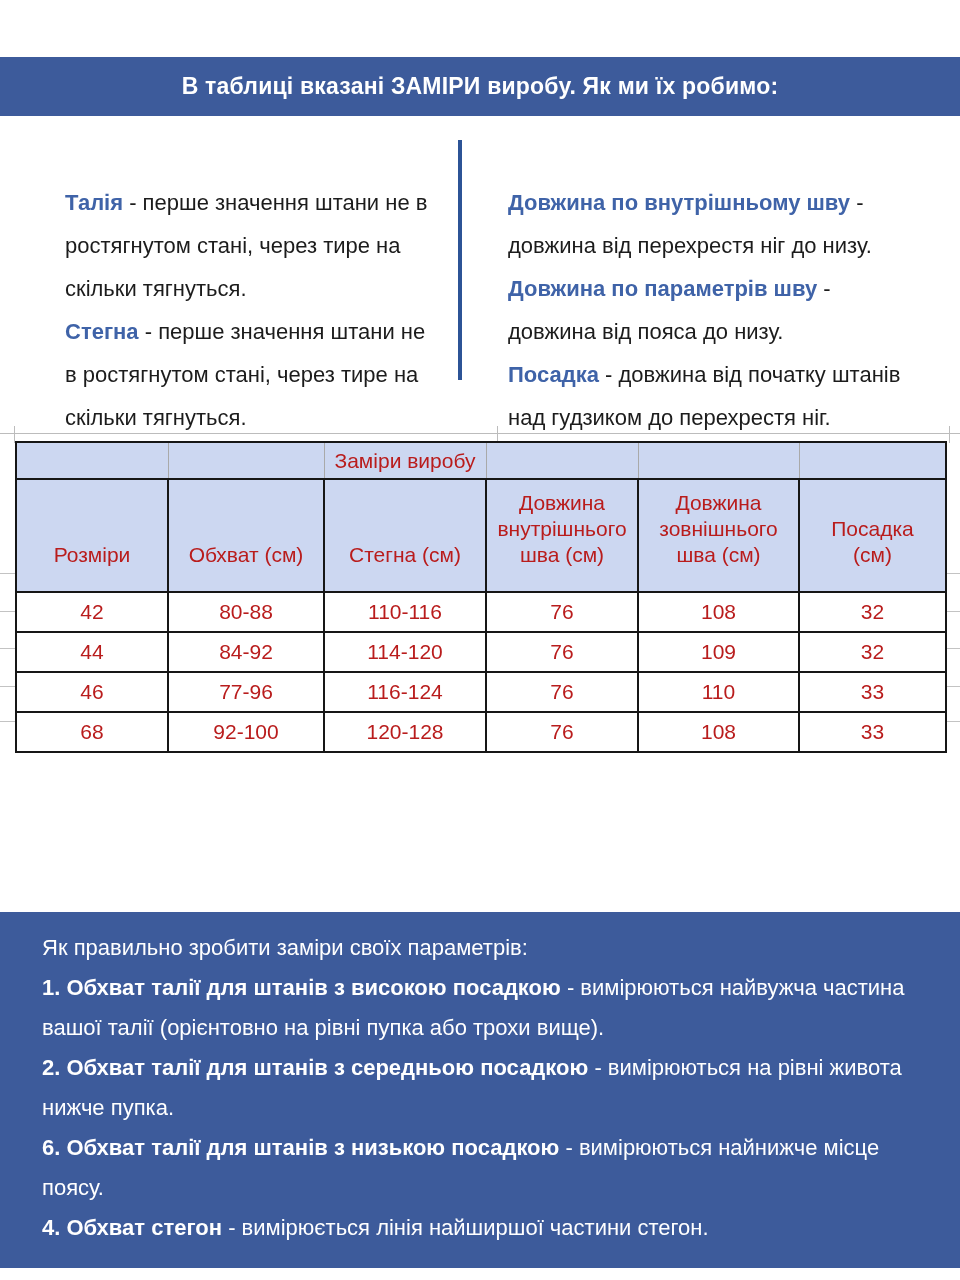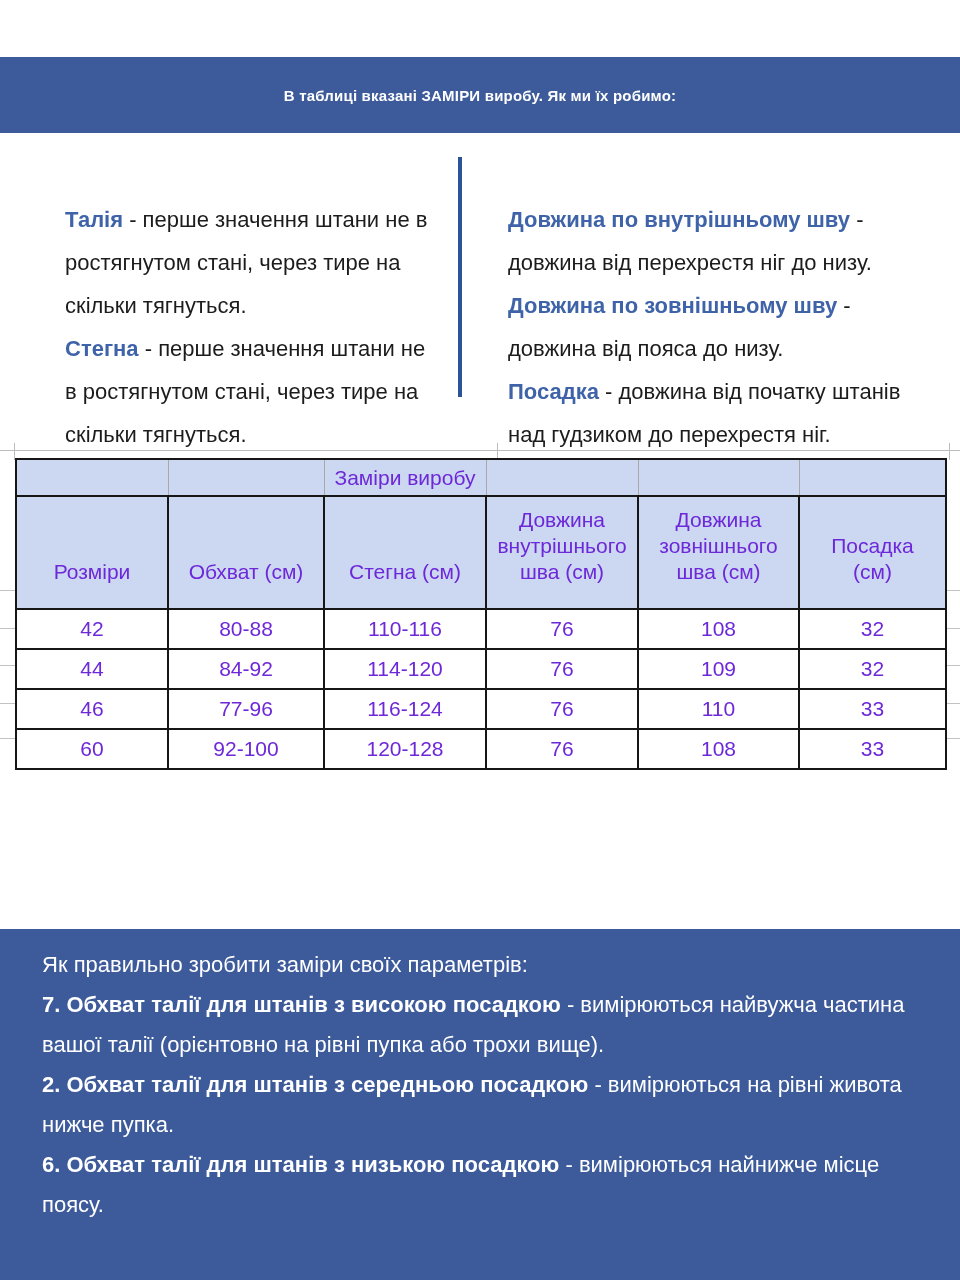--- a/index.html
+++ b/index.html
@@ -4,23 +4,23 @@
 <style>
   html,body{margin:0;padding:0;}
   body{
     width:960px;height:1280px;background:#ffffff;
     font-family:"Liberation Sans", sans-serif;
     color:#1c1c1c;overflow:hidden;position:relative;
   }
   
   .top-space{height:57px;}
   .banner{
-    height:76px;background:#3d5b9b;color:#ffffff;
+    height:59px;background:#3d5b9b;color:#ffffff;
     display:flex;align-items:center;justify-content:center;
-    font-size:15px;font-weight:bold;letter-spacing:.2px;
+    font-size:23px;font-weight:bold;letter-spacing:.2px;
   }
   
   .defs{
     display:flex;align-items:flex-start;
     padding:22px 40px 24px 65px;height:261px;
   }
   .defs .col{
     font-size:22px;line-height:43px;white-space:pre-line;
   }
   .col-left{width:386px;}
@@ -35,21 +35,21 @@
   .gridline-h{
     position:absolute;left:0;top:10px;width:960px;height:1px;background:#bcbcbc;
   }
   .tick-v{position:absolute;top:3px;width:1px;height:17px;background:#bcbcbc;}
   .sliver-line{position:absolute;width:15px;height:1px;background:#c3c3c3;}
   .sliver-left{left:0;}
   .sliver-right{left:945px;}
   table.sizes{
     position:absolute;left:15px;top:18px;width:930px;
     border-collapse:collapse;table-layout:fixed;
-    font-size:21px;color:#6d28d9;
+    font-size:21px;color:#b91c1c;
   }
   table.sizes td,table.sizes th{
     border:2px solid #161616;text-align:center;overflow:hidden;
   }
   tr.merged-row td{
     height:33px;background:#ccd7f1;
     border-left:1px solid #a9a9a9;border-right:1px solid #a9a9a9;
     border-top:2px solid #161616;border-bottom:2px solid #161616;
     font-weight:normal;
   }
@@ -87,21 +87,21 @@
 ростягнутом стані, через тире на
 скільки тягнуться.</span>
     <span class="term">Стегна</span><span> - перше значення штани не
 в ростягнутом стані, через тире на
 скільки тягнуться.</span>
   </div>
   <div class="divider"></div>
   <div class="col col-right">
     <span class="term">Довжина по внутрішньому шву</span><span> -
 довжина від перехрестя ніг до низу.</span>
-    <span class="term">Довжина по зовнішньому шву</span><span> -
+    <span class="term">Довжина по параметрів шву</span><span> -
 довжина від пояса до низу.</span>
     <span class="term">Посадка</span><span> - довжина від початку штанів
 над гудзиком до перехрестя ніг.</span>
   </div>
 </div>
 
 <div class="table-zone">
   <div class="gridline-h"></div>
   <div class="tick-v" style="left:14px"></div>
   <div class="tick-v" style="left:497px"></div>
@@ -166,34 +166,35 @@
     </tr>
     <tr class="data">
       <td>46</td>
       <td>77-96</td>
       <td>116-124</td>
       <td>76</td>
       <td>110</td>
       <td>33</td>
     </tr>
     <tr class="data">
-      <td>60</td>
+      <td>68</td>
       <td>92-100</td>
       <td>120-128</td>
       <td>76</td>
       <td>108</td>
       <td>33</td>
     </tr>
   </tbody>
     </table>
 </div>
 
 <div class="gap"></div>
 
 <div class="guide">
   <p class="g-head">Як правильно зробити заміри своїх параметрів:</p>
-  <p class="g-item"><span class="g-bold">7. Обхват талії для штанів з високою посадкою</span><span> - вимірюються найвужча частина
+  <p class="g-item"><span class="g-bold">1. Обхват талії для штанів з високою посадкою</span><span> - вимірюються найвужча частина
 вашої талії (орієнтовно на рівні пупка або трохи вище).</span></p>
   <p class="g-item"><span class="g-bold">2. Обхват талії для штанів з середньою посадкою</span><span> - вимірюються на рівні живота
 нижче пупка.</span></p>
   <p class="g-item"><span class="g-bold">6. Обхват талії для штанів з низькою посадкою</span><span> - вимірюються найнижче місце
 поясу.</span></p>
+  <p class="g-item"><span class="g-bold">4. Обхват стегон</span><span> - вимірюється лінія найширшої частини стегон.</span></p>
 </div>
 
 </body></html>

